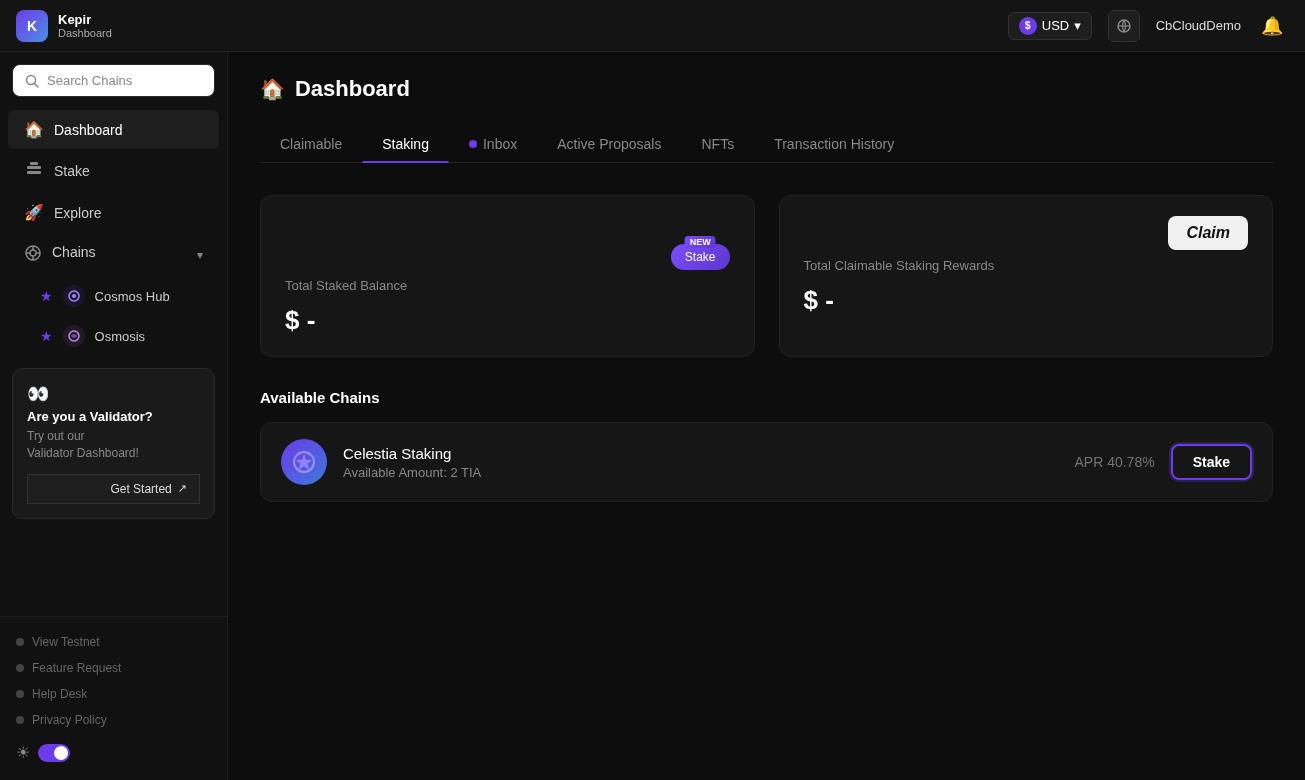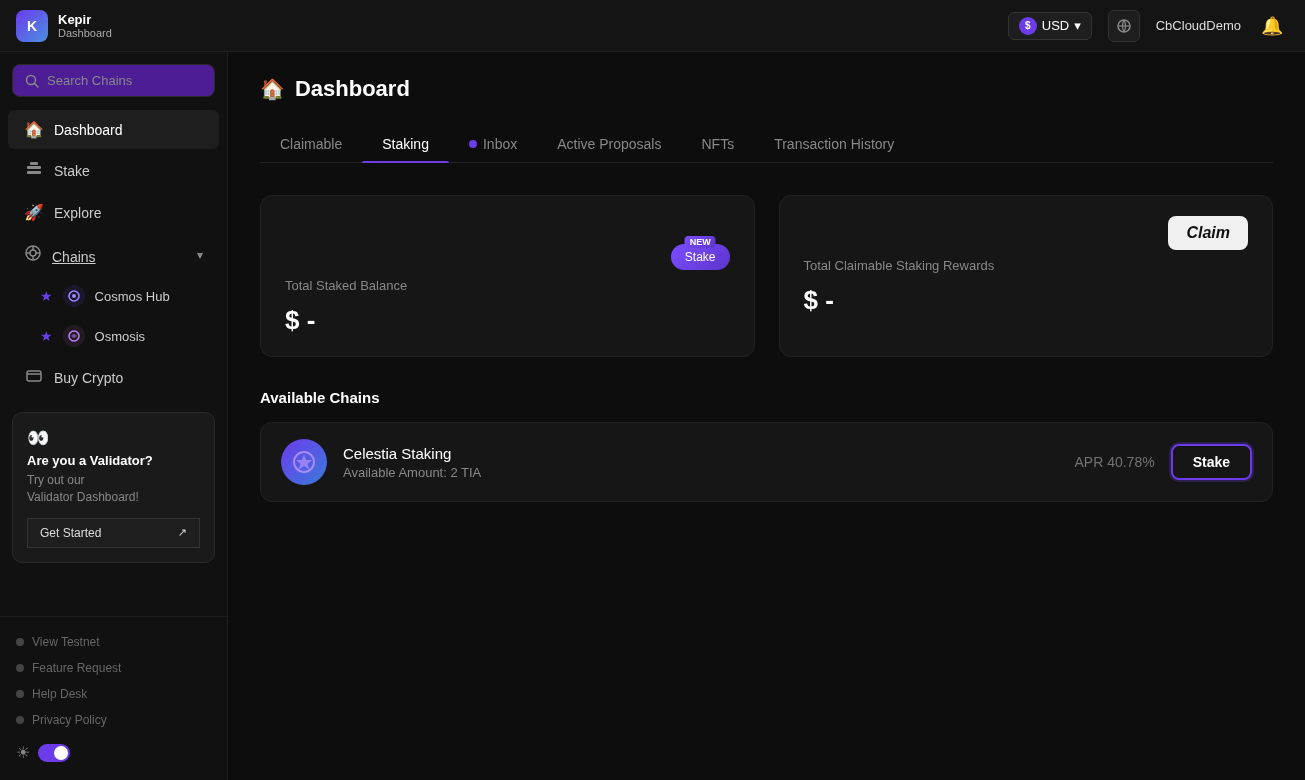--- a/index.html
+++ b/index.html
@@ -104,21 +104,21 @@
       display: flex;
       flex-direction: column;
       border-right: 1px solid #1e1e1e;
       overflow-y: auto;
     }
     .search-chains {
       margin: 12px;
       display: flex;
       align-items: center;
       gap: 8px;
-      background: #4c1d95;
+      background: #ffffff;
       border: 1px solid #2a2a2a;
       border-radius: 8px;
       padding: 8px 12px;
       color: #888;
       font-size: 13px;
       cursor: text;
       text-align: right;
     }
     .search-chains svg { flex-shrink: 0; }
 
@@ -141,21 +141,21 @@
       display: flex;
       align-items: center;
       justify-content: space-between;
       padding: 10px 16px;
       color: #ccc;
       font-size: 14px;
       cursor: pointer;
       border-radius: 6px;
       margin: 1px 8px;
     }
-    .chains-section .left { display: flex; align-items: flex-end; gap: 10px; text-decoration: underline; }
+    .chains-section .left { display: flex; align-items: flex-start; gap: 10px; }
     .chain-sub-item {
       display: flex;
       align-items: center;
       gap: 10px;
       padding: 8px 16px 8px 32px;
       color: #ccc;
       font-size: 13px;
       cursor: pointer;
       border-radius: 6px;
       margin: 1px 8px;
@@ -184,21 +184,21 @@
       align-items: center;
       gap: 6px;
       background: #1e1e1e;
       border: 1px solid #333;
       border-radius: 0;
       padding: 7px 12px;
       color: #ddd;
       font-size: 12px;
       cursor: pointer;
       width: 100%;
-      justify-content: space-between;
+      justify-content: flex-end;
     }
 
     .sidebar-footer {
       margin-top: auto;
       padding: 12px;
       border-top: 1px solid #1e1e1e;
     }
     .footer-item {
       display: flex;
       align-items: center;
@@ -488,29 +488,20 @@
       <span class="star-icon">★</span>
       <div class="chain-icon" style="background:#9b59b622;">
         <svg width="16" height="16" viewBox="0 0 16 16" fill="none">
           <circle cx="8" cy="8" r="5" stroke="#c084fc" stroke-width="1.5"></circle>
           <path d="M5 8 Q8 4 11 8 Q8 12 5 8Z" fill="#c084fc" opacity="0.5"></path>
         </svg>
       </div>
       <span>Osmosis</span>
     </div>
 
-    <div class="nav-item">
-      <span class="icon">
-        <svg width="18" height="18" viewBox="0 0 18 18" fill="none">
-          <rect x="2" y="4" width="14" height="10" rx="2" stroke="#888" stroke-width="1.5"></rect>
-          <line x1="2" y1="7" x2="16" y2="7" stroke="#888" stroke-width="1.5"></line>
-        </svg>
-      </span>
-      <span>Buy Crypto</span>
-    </div>
 
     <div class="validator-box">
       <div class="eyes">👀</div>
       <div class="title">Are you a Validator?</div>
       <div class="desc">
         Try out our<br>Validator Dashboard!
       </div>
       <button class="get-started-btn">
         <span>Get Started</span>
         <span style="font-size:11px;">↗</span>

